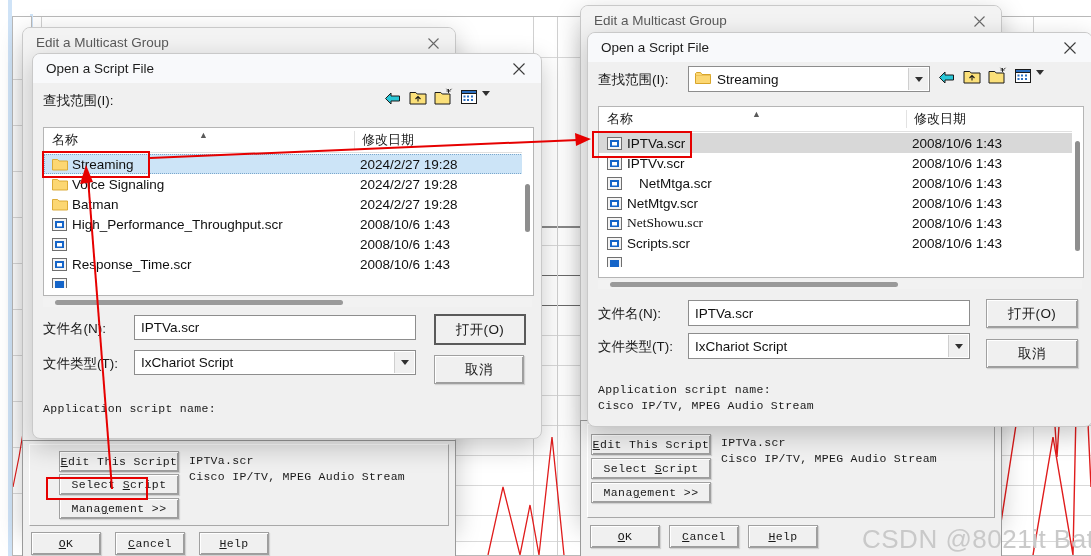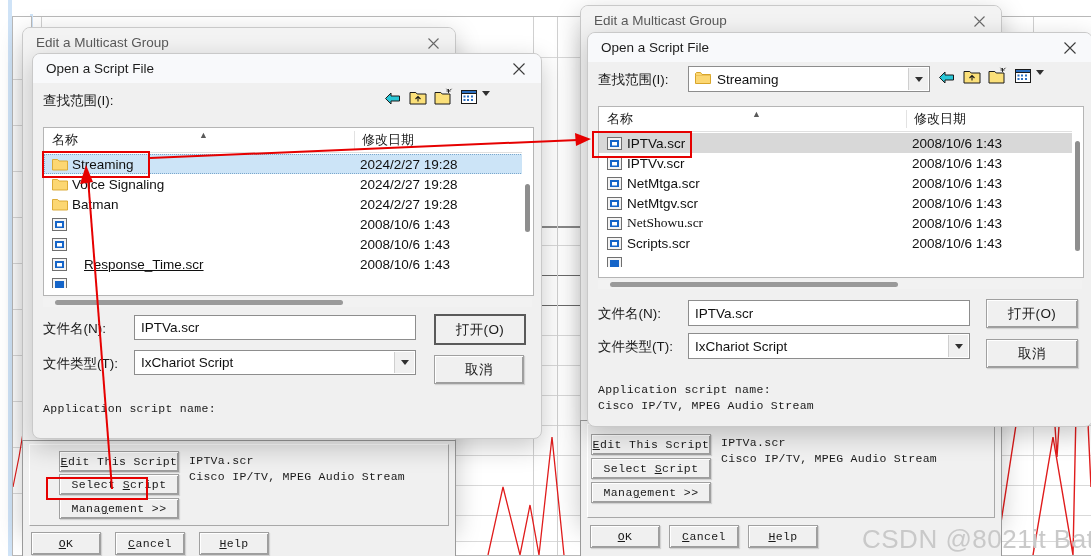--- a/index.html
+++ b/index.html
@@ -331,41 +331,42 @@
       <span class="dt" style="left:316px;">2024/2/27 19:28</span>
     </div>
 
     <div class="row" style="top:86px;">
       <span class="ficon" style="left:8px;top:3px;">
         <svg width="15" height="13" viewBox="0 0 15 13">
           <rect x="0.5" y="0.5" width="14" height="12" fill="#f4f4f4" stroke="#6f6f6f" stroke-width="1"></rect>
           <rect x="3" y="3" width="9" height="7" fill="#1464c8"></rect>
           <rect x="5" y="5" width="5" height="3.5" fill="#ffffff"></rect>
         </svg></span>
+      <span class="nm" style="left:28px;">High_Performance_Throughput.scr</span>
       <span class="dt" style="left:316px;">2008/10/6 1:43</span>
     </div>
 
     <div class="row" style="top:106px;">
       <span class="ficon" style="left:8px;top:3px;">
         <svg width="15" height="13" viewBox="0 0 15 13">
           <rect x="0.5" y="0.5" width="14" height="12" fill="#f4f4f4" stroke="#6f6f6f" stroke-width="1"></rect>
           <rect x="3" y="3" width="9" height="7" fill="#1464c8"></rect>
           <rect x="5" y="5" width="5" height="3.5" fill="#ffffff"></rect>
         </svg></span>
       <span class="dt" style="left:316px;">2008/10/6 1:43</span>
     </div>
 
     <div class="row" style="top:126px;">
       <span class="ficon" style="left:8px;top:3px;">
         <svg width="15" height="13" viewBox="0 0 15 13">
           <rect x="0.5" y="0.5" width="14" height="12" fill="#f4f4f4" stroke="#6f6f6f" stroke-width="1"></rect>
           <rect x="3" y="3" width="9" height="7" fill="#1464c8"></rect>
           <rect x="5" y="5" width="5" height="3.5" fill="#ffffff"></rect>
         </svg></span>
-      <span class="nm" style="left:40px;text-decoration:underline;">Response_Time.scr</span>
+      <span class="nm" style="left:28px;">Response_Time.scr</span>
       <span class="dt" style="left:316px;">2008/10/6 1:43</span>
     </div>
 
     <div class="row" style="top:146px;overflow:hidden;height:14px;">
       <span class="ficon" style="left:8px;top:3px;">
         <svg width="15" height="13" viewBox="0 0 15 13">
           <rect x="0.5" y="0.5" width="14" height="12" fill="#f4f4f4" stroke="#6f6f6f" stroke-width="1"></rect>
           <rect x="3" y="3" width="9" height="7" fill="#1464c8"></rect>
         </svg></span>
     </div>
@@ -531,21 +532,21 @@
       <span class="dt" style="left:313px;">2008/10/6 1:43</span>
     </div>
 
     <div class="row" style="top:66px;">
       <span class="ficon" style="left:8px;top:3px;">
         <svg width="15" height="13" viewBox="0 0 15 13">
           <rect x="0.5" y="0.5" width="14" height="12" fill="#f4f4f4" stroke="#6f6f6f" stroke-width="1"></rect>
           <rect x="3" y="3" width="9" height="7" fill="#1464c8"></rect>
           <rect x="5" y="5" width="5" height="3.5" fill="#ffffff"></rect>
         </svg></span>
-      <span class="nm" style="left:28px;">NetMtga.scr</span>
+      <span class="nm" style="left:40px;">NetMtga.scr</span>
       <span class="dt" style="left:313px;">2008/10/6 1:43</span>
     </div>
 
     <div class="row" style="top:86px;">
       <span class="ficon" style="left:8px;top:3px;">
         <svg width="15" height="13" viewBox="0 0 15 13">
           <rect x="0.5" y="0.5" width="14" height="12" fill="#f4f4f4" stroke="#6f6f6f" stroke-width="1"></rect>
           <rect x="3" y="3" width="9" height="7" fill="#1464c8"></rect>
           <rect x="5" y="5" width="5" height="3.5" fill="#ffffff"></rect>
         </svg></span>

